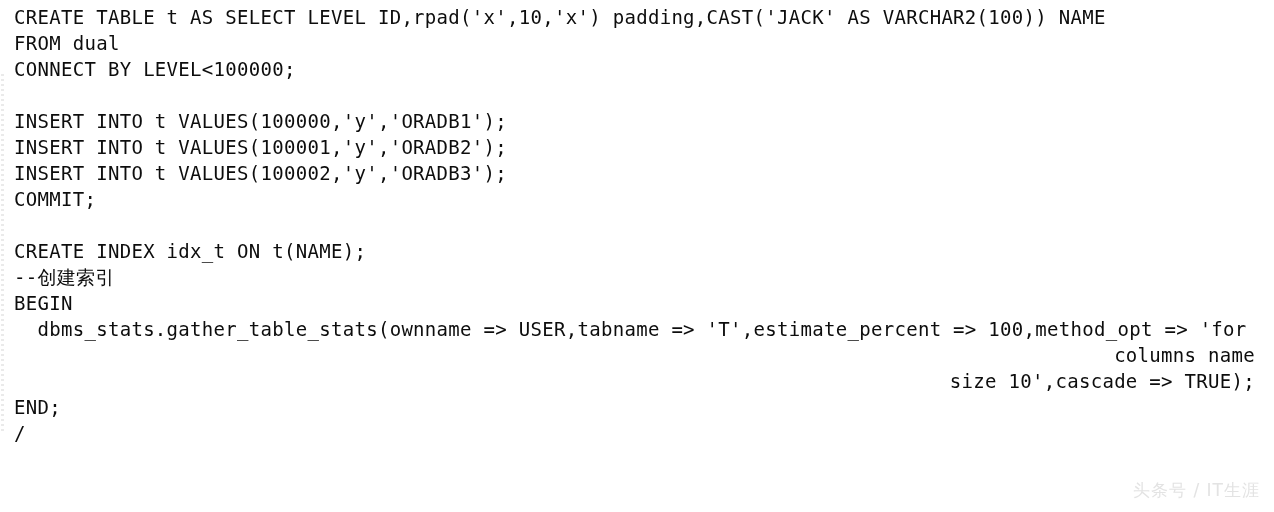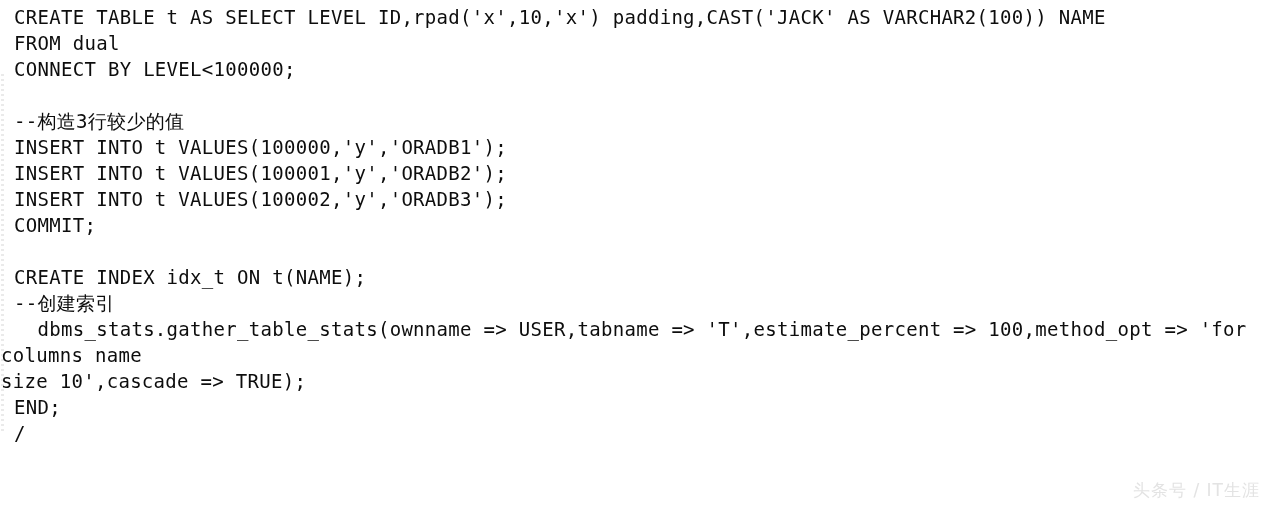--- a/index.html
+++ b/index.html
@@ -48,21 +48,22 @@
     color: #0d0d0d;
     white-space: pre;
     font-family: "DejaVu Sans Mono", "Liberation Mono", monospace;
     font-weight: 400;
     padding-left: 14px;
     box-sizing: border-box;
   }
 
   
   .code-line.wrap-continuation {
-    padding-left: 1px;
+    padding-left: 15px;
+    text-align: right;
   }
 
   .code-line.blank-line {
     height: 26px;
   }
 
   #watermark {
     position: absolute;
     right: 14px;
     bottom: 10px;
@@ -79,28 +80,28 @@
 </head>
 <body>
 
 <div id="left-edge-artifact"></div>
 
 <div id="code-block">
     <div class="code-line">CREATE TABLE t AS SELECT LEVEL ID,rpad('x',10,'x') padding,CAST('JACK' AS VARCHAR2(100)) NAME</div>
     <div class="code-line">FROM dual</div>
     <div class="code-line">CONNECT BY LEVEL&lt;100000;</div>
     <div class="code-line blank-line"></div>
-    <div class="code-line">--构造3行较少的值</div>
     <div class="code-line">INSERT INTO t VALUES(100000,'y','ORADB1');</div>
     <div class="code-line">INSERT INTO t VALUES(100001,'y','ORADB2');</div>
     <div class="code-line">INSERT INTO t VALUES(100002,'y','ORADB3');</div>
     <div class="code-line">COMMIT;</div>
     <div class="code-line blank-line"></div>
     <div class="code-line">CREATE INDEX idx_t ON t(NAME);</div>
     <div class="code-line">--创建索引</div>
+    <div class="code-line">BEGIN</div>
     <div class="code-line">  dbms_stats.gather_table_stats(ownname =&gt; USER,tabname =&gt; 'T',estimate_percent =&gt; 100,method_opt =&gt; 'for</div>
     <div class="code-line wrap-continuation">columns name</div>
     <div class="code-line wrap-continuation">size 10',cascade =&gt; TRUE);</div>
     <div class="code-line">END;</div>
     <div class="code-line">/</div>
   </div>
 
 <div id="watermark">头条号 / IT生涯</div>
 
 </body></html>

